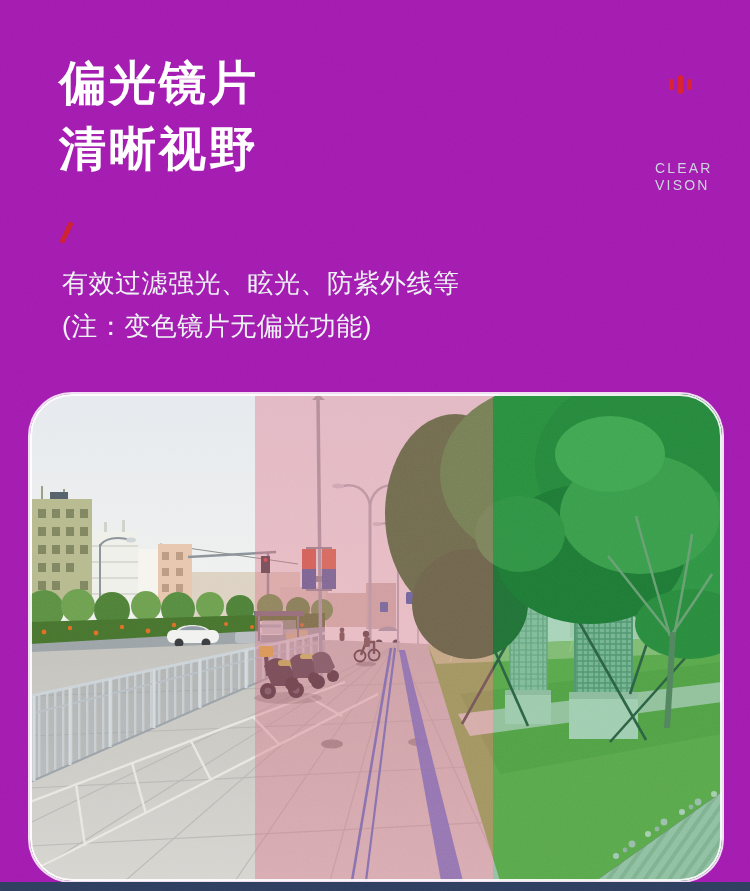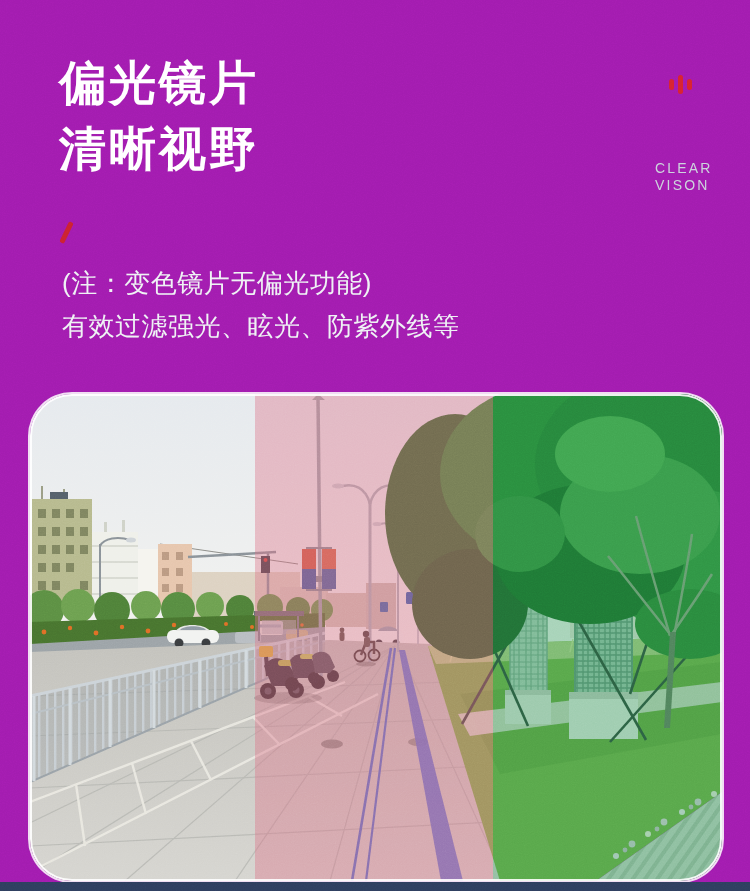--- a/index.html
+++ b/index.html
@@ -39,22 +39,22 @@
 <div class="page">
 
   <h1 class="page-title">
     <span>偏光镜片</span>
     <span>清晰视野</span>
   </h1>
 
   <div class="slash"></div>
 
   <p class="desc">
+    <span>有效过滤强光、眩光、防紫外线等</span>
     <span>(注：变色镜片无偏光功能)</span>
-    <span>有效过滤强光、眩光、防紫外线等</span>
   </p>
 
   <div class="brand-mark">
     <i class="b1"></i>
       <i class="b2"></i>
       <i class="b3"></i>
   </div>
   <div class="brand-text">
     <span>CLEAR</span>
     <span>VISON</span>

